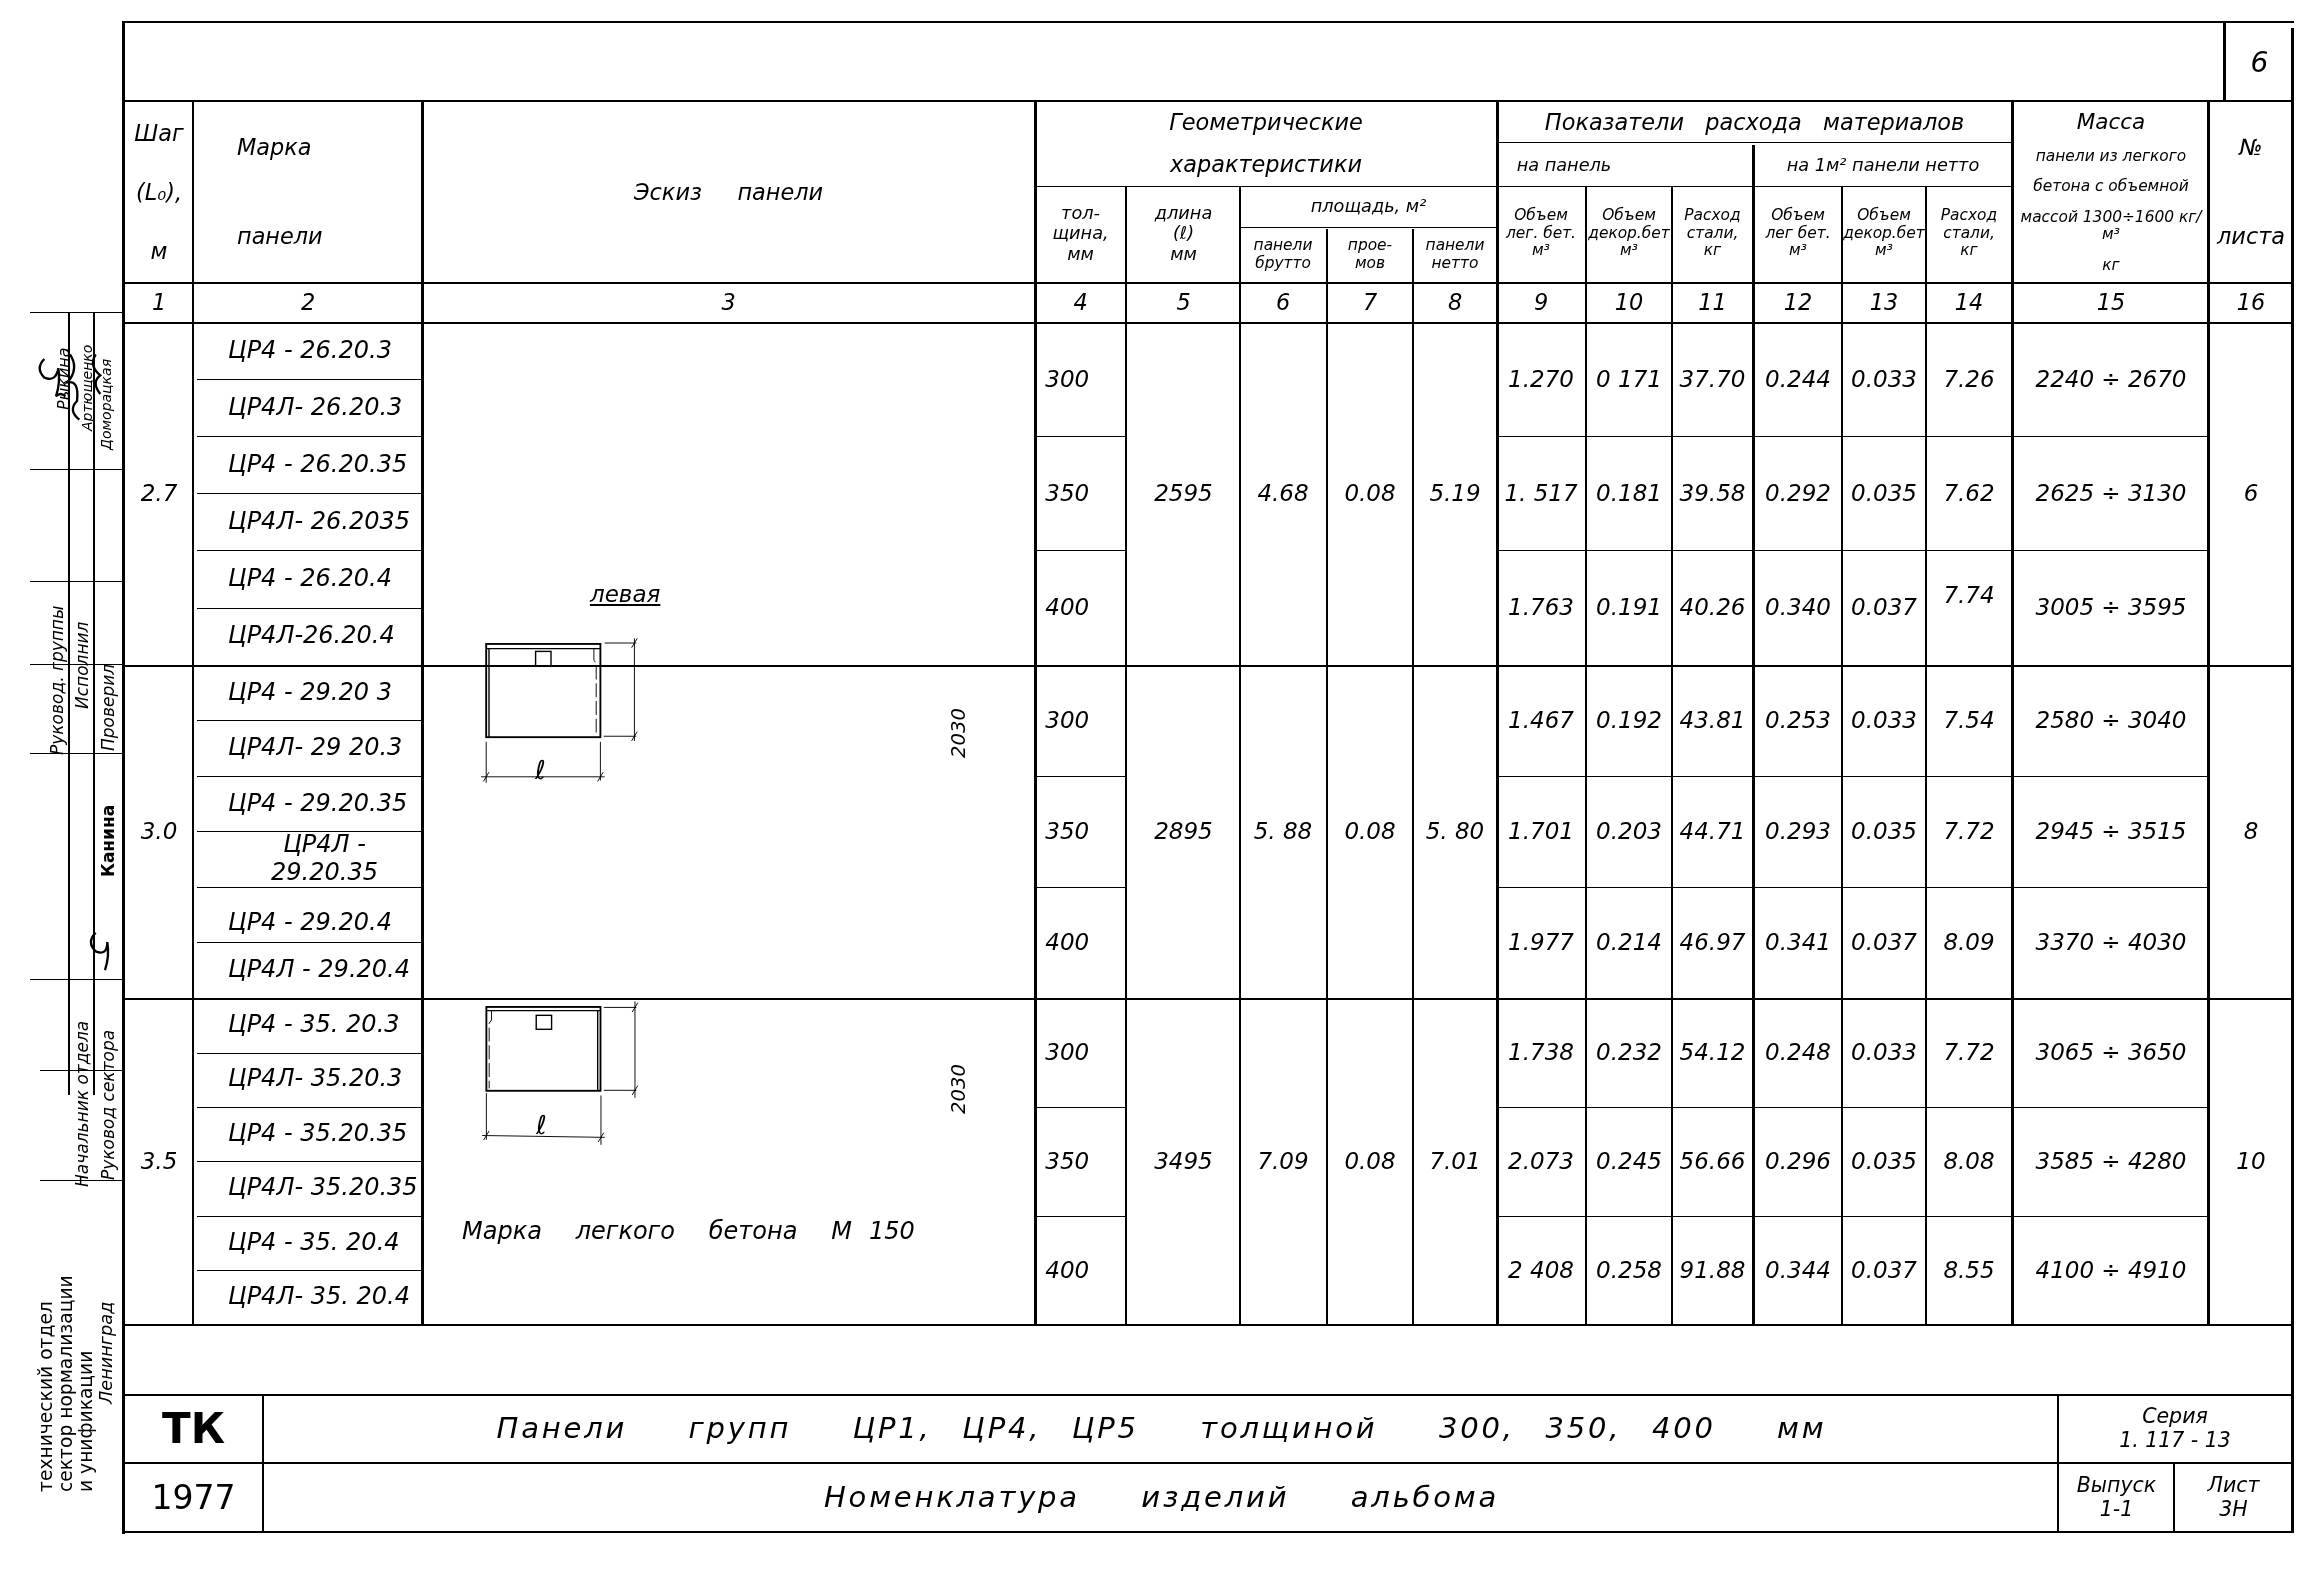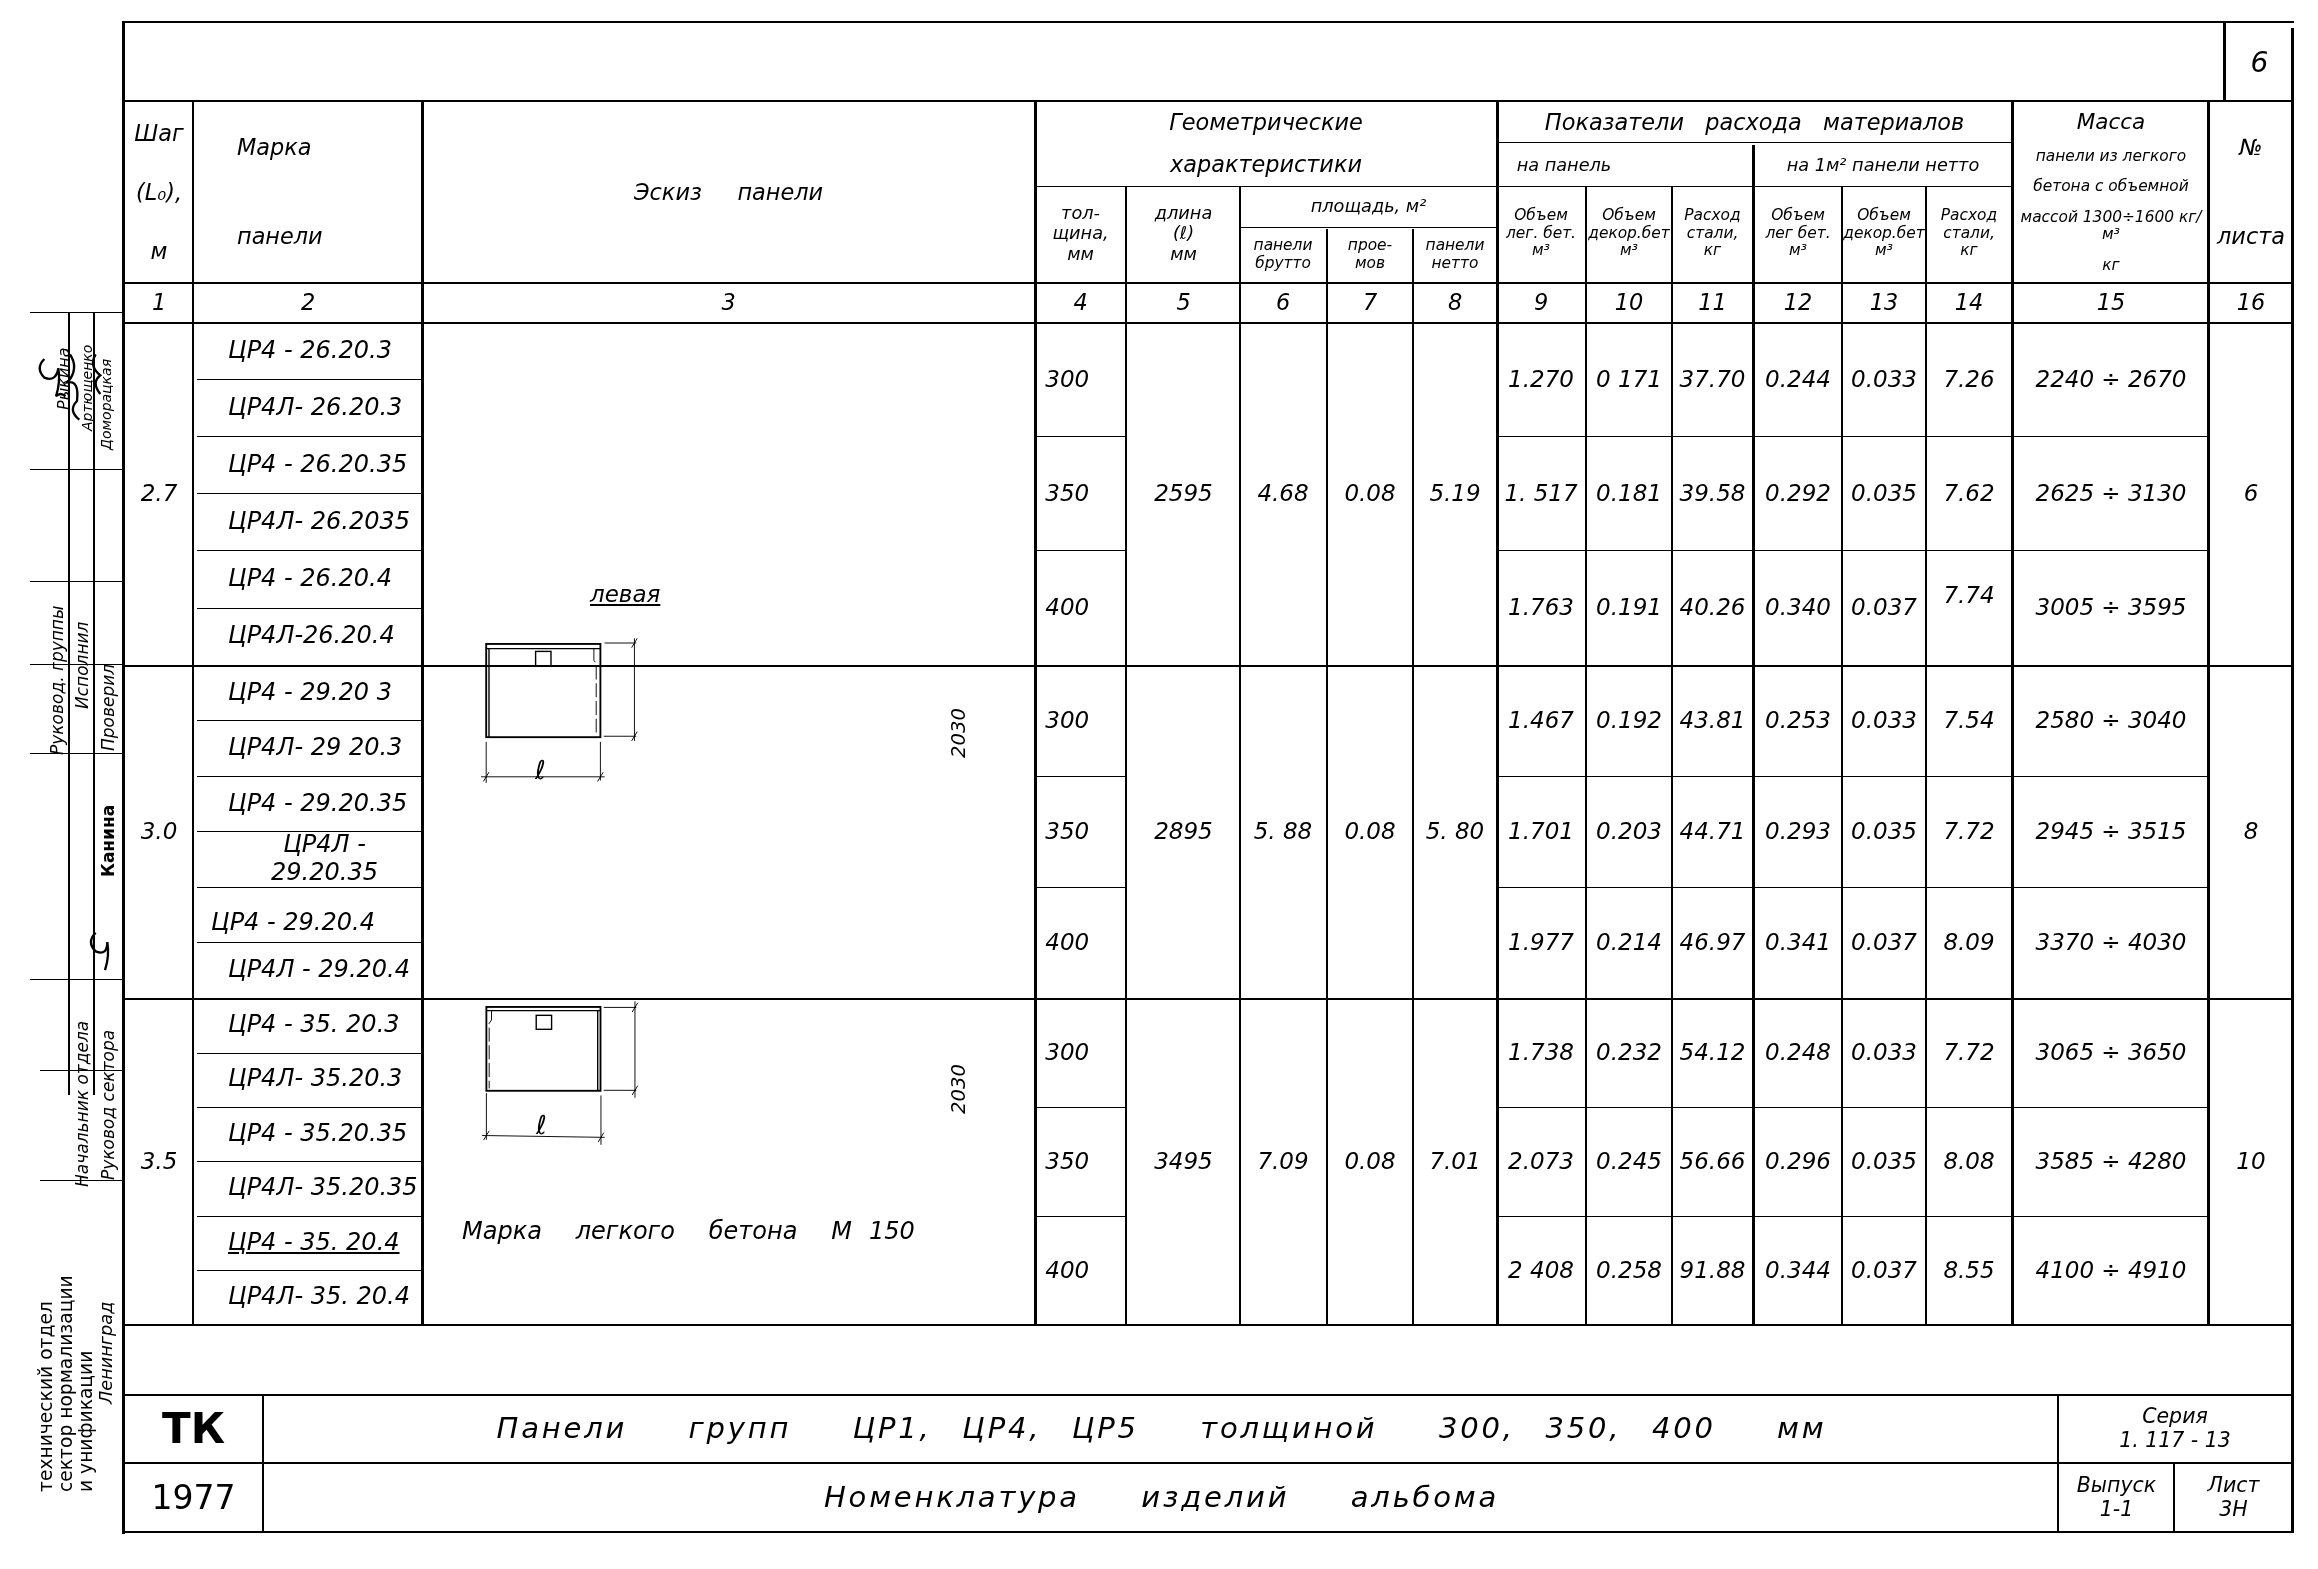--- a/index.html
+++ b/index.html
@@ -222,21 +222,21 @@
     <div class="cell hw num" style="left: 1328px; top: 665px; width: 84px; height: 333px;">0.08</div>
     <div class="cell hw num" style="left: 1414px; top: 665px; width: 82px; height: 333px;">5. 80</div>
     <div class="cell hw num" style="left: 2210px; top: 665px; width: 82px; height: 333px;">8</div>
     <div class="cell hw mark" style="left: 195px; top: 665px; width: 226px; height: 56px;">ЦР4 - 29.20 3</div>
     <div class="cell hw mark" style="left: 195px; top: 720px; width: 226px; height: 56px;">ЦР4Л- 29 20.3</div>
     <div class="line-h thin" style="left: 197px; top: 720px; width: 226px;"></div>
     <div class="cell hw mark" style="left: 195px; top: 776px; width: 226px; height: 56px;">ЦР4  - 29.20.35</div>
     <div class="line-h thin" style="left: 197px; top: 776px; width: 226px;"></div>
     <div class="cell hw mark" style="left: 195px; top: 831px; width: 226px; height: 56px;">ЦР4Л - 29.20.35</div>
     <div class="line-h thin" style="left: 197px; top: 831px; width: 226px;"></div>
-    <div class="cell hw mark" style="left: 178px; top: 887px; width: 226px; height: 72px; border-radius: 7px;">ЦР4 - 29.20.4</div>
+    <div class="cell hw mark" style="left: 195px; top: 887px; width: 226px; height: 72px; border-radius: 7px;">ЦР4 - 29.20.4</div>
     <div class="line-h thin" style="left: 197px; top: 887px; width: 226px;"></div>
     <div class="cell hw mark" style="left: 195px; top: 942px; width: 226px; height: 56px;">ЦР4Л - 29.20.4</div>
     <div class="line-h thin" style="left: 197px; top: 942px; width: 226px;"></div>
     <div class="cell hw num" style="left: 1036px; top: 665px; width: 89px; height: 111px; justify-content: flex-start; padding-left: 9.3px; box-sizing: border-box;">300</div>
     <div class="cell hw num" style="left: 1498px; top: 665px; width: 86px; height: 111px;">1.467</div>
     <div class="cell hw num" style="left: 1587px; top: 665px; width: 84px; height: 111px;">0.192</div>
     <div class="cell hw num" style="left: 1673px; top: 665px; width: 79px; height: 111px;">43.81</div>
     <div class="cell hw num" style="left: 1755px; top: 665px; width: 86px; height: 111px;">0.253</div>
     <div class="cell hw num" style="left: 1843px; top: 665px; width: 82px; height: 111px;">0.033</div>
     <div class="cell hw num" style="left: 1927px; top: 665px; width: 84px; height: 111px;">7.54</div>
@@ -267,21 +267,21 @@
     <div class="cell hw num" style="left: 1328px; top: 998px; width: 84px; height: 326px;">0.08</div>
     <div class="cell hw num" style="left: 1414px; top: 998px; width: 82px; height: 326px;">7.01</div>
     <div class="cell hw num" style="left: 2210px; top: 998px; width: 82px; height: 326px;">10</div>
     <div class="cell hw mark" style="left: 195px; top: 998px; width: 226px; height: 54px;">ЦР4 - 35. 20.3</div>
     <div class="cell hw mark" style="left: 195px; top: 1052px; width: 226px; height: 54px;">ЦР4Л- 35.20.3</div>
     <div class="line-h thin" style="left: 197px; top: 1053px; width: 226px;"></div>
     <div class="cell hw mark" style="left: 195px; top: 1107px; width: 226px; height: 54px;">ЦР4  - 35.20.35</div>
     <div class="line-h thin" style="left: 197px; top: 1107px; width: 226px;"></div>
     <div class="cell hw mark" style="left: 195px; top: 1161px; width: 226px; height: 54px;">ЦР4Л- 35.20.35</div>
     <div class="line-h thin" style="left: 197px; top: 1161px; width: 226px;"></div>
-    <div class="cell hw mark" style="left: 195px; top: 1216px; width: 226px; height: 54px; text-decoration: underline;">ЦР4 - 35. 20.4</div>
+    <div class="cell hw mark" style="left: 195px; top: 1216px; width: 226px; height: 54px;">ЦР4 - 35. 20.4</div>
     <div class="line-h thin" style="left: 197px; top: 1216px; width: 226px;"></div>
     <div class="cell hw mark" style="left: 195px; top: 1270px; width: 226px; height: 54px;">ЦР4Л- 35. 20.4</div>
     <div class="line-h thin" style="left: 197px; top: 1270px; width: 226px;"></div>
     <div class="cell hw num" style="left: 1036px; top: 998px; width: 89px; height: 109px; justify-content: flex-start; padding-left: 9.3px; box-sizing: border-box;">300</div>
     <div class="cell hw num" style="left: 1498px; top: 998px; width: 86px; height: 109px;">1.738</div>
     <div class="cell hw num" style="left: 1587px; top: 998px; width: 84px; height: 109px;">0.232</div>
     <div class="cell hw num" style="left: 1673px; top: 998px; width: 79px; height: 109px;">54.12</div>
     <div class="cell hw num" style="left: 1755px; top: 998px; width: 86px; height: 109px;">0.248</div>
     <div class="cell hw num" style="left: 1843px; top: 998px; width: 82px; height: 109px;">0.033</div>
     <div class="cell hw num" style="left: 1927px; top: 998px; width: 84px; height: 109px;">7.72</div>

